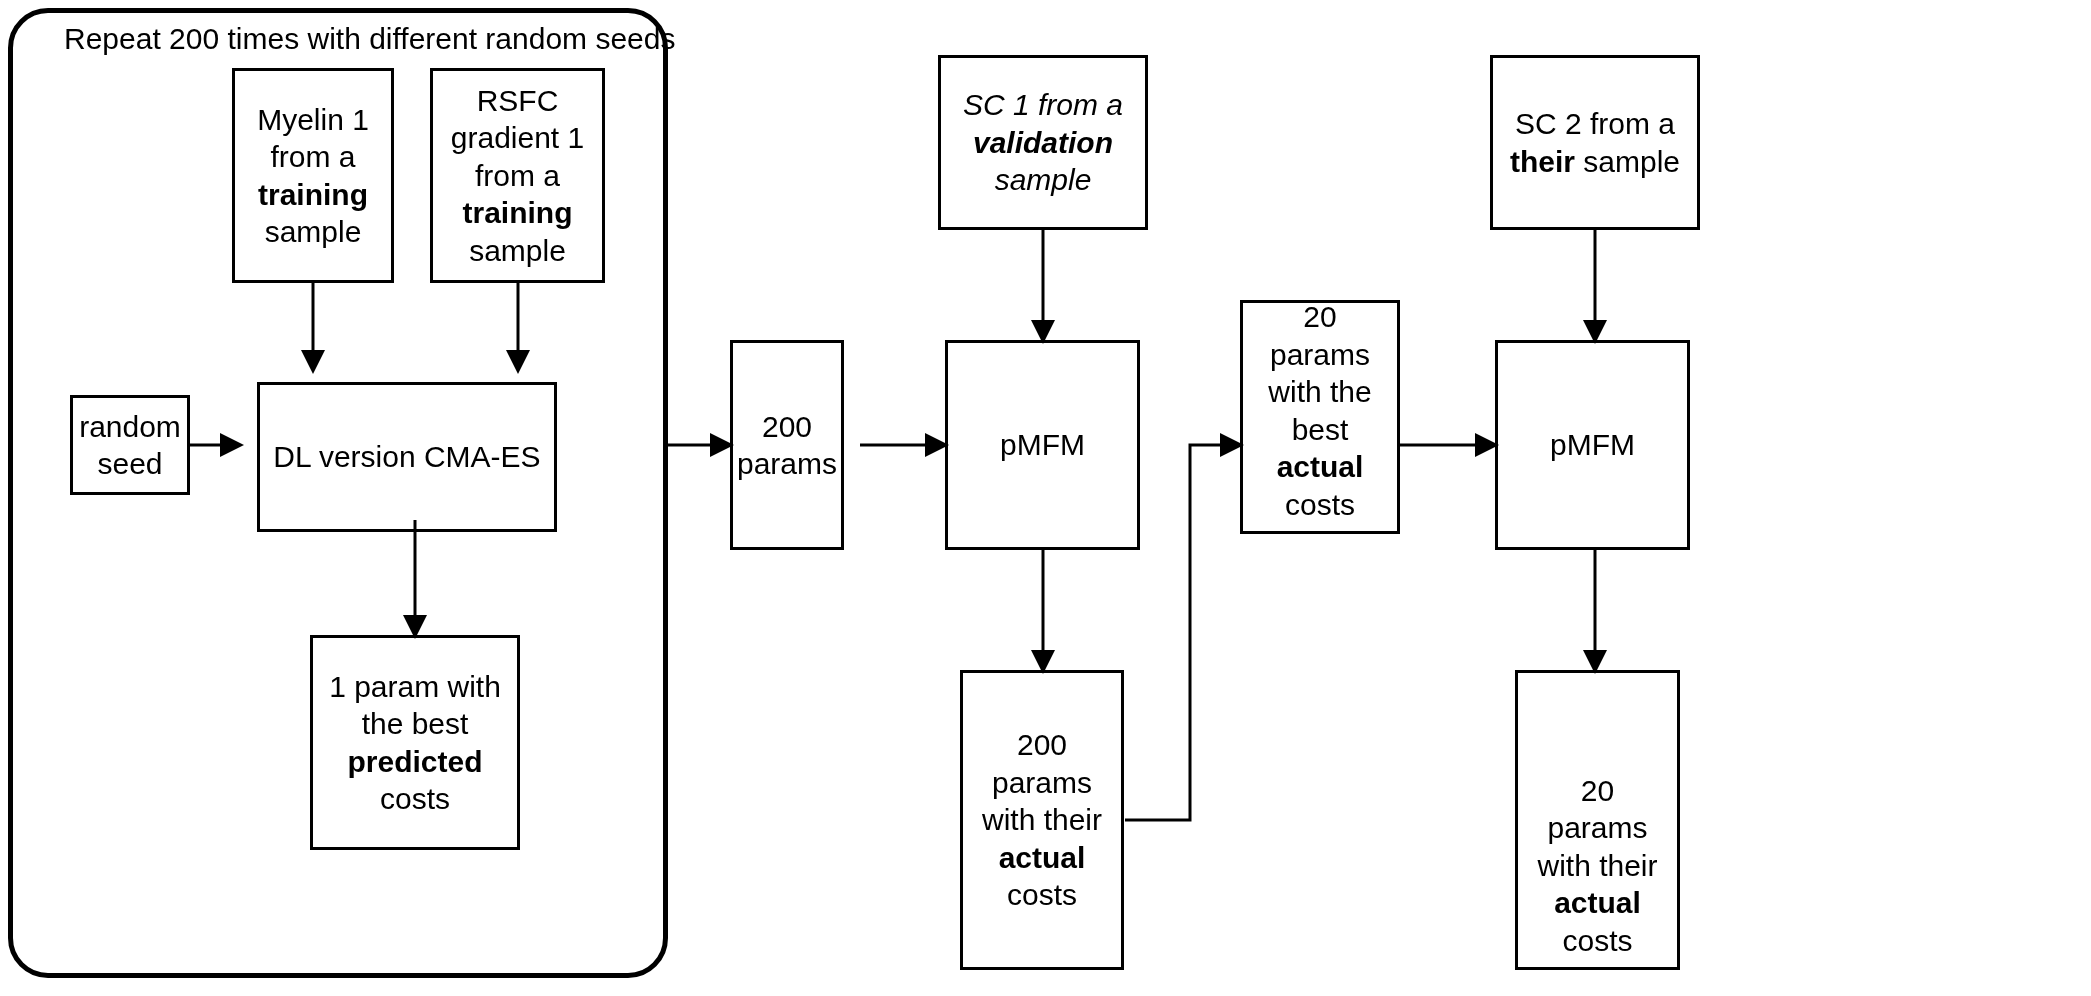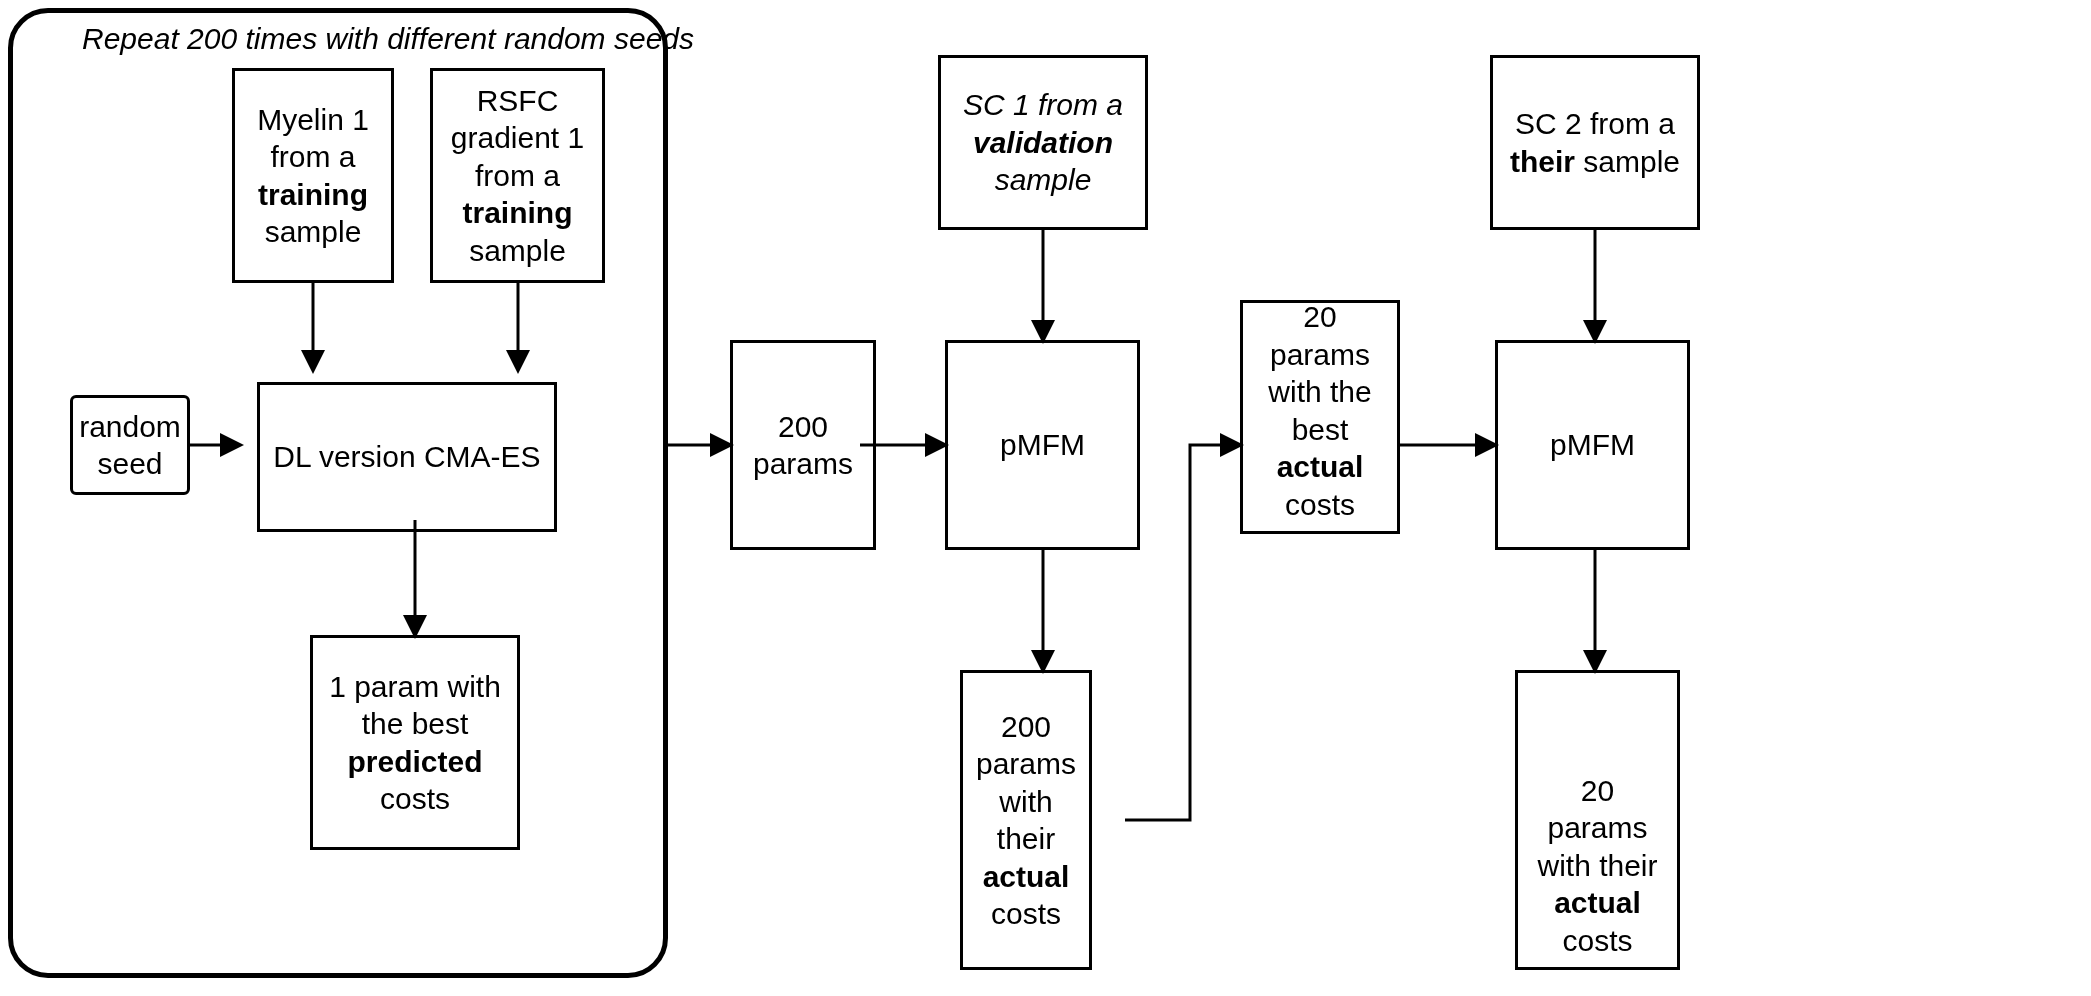--- a/index.html
+++ b/index.html
@@ -52,65 +52,65 @@
     fill: none;
   }
   .bold { font-weight: 700; }
 </style>
 </head>
 <body>
 
 <div class="canvas">
 
   <div class="roundgroup" style="left:8px; top:8px; width:660px; height:970px;"></div>
-  <div class="group-title" style="left:82px; top:22px;font-style:italic;">
+  <div class="group-title" style="left:64px; top:22px;">
     <span>Repeat 200 times with different random seeds</span>
   </div>
 
   <div class="box" style="left:232px; top:68px; width:162px; height:215px;">
     <span>
       <span>Myelin 1 from a </span><span class="bold">training</span><span> sample</span>
     </span>
   </div>
 
   <div class="box" style="left:430px; top:68px; width:175px; height:215px;">
     <span>
       <span>RSFC gradient 1 from a </span><span class="bold">training</span><span> sample</span>
     </span>
   </div>
 
-  <div class="box" style="left:70px; top:395px; width:120px; height:100px;border-radius:6px;">
+  <div class="box" style="left:70px; top:395px; width:120px; height:100px;">
     <span>random seed</span>
   </div>
 
   <div class="box" style="left:240px; top:382px; width:300px; height:150px;margin-left:17px;">
     <span>DL version CMA-ES</span>
   </div>
 
   <div class="box" style="left:310px; top:635px; width:210px; height:215px;">
     <span>
       <span>1 param with the best </span><span class="bold">predicted</span><span> costs</span>
     </span>
   </div>
 
-  <div class="box" style="left:730px; top:340px; width:146px; height:210px;">
+  <div class="box" style="left:730px; top:340px; width:114px; height:210px;">
     <span>200 params</span>
   </div>
 
   <div class="box" style="left:938px; top:55px; width:210px; height:175px;font-style:italic;">
     <span>
       <span>SC 1 from a </span><span class="bold">validation</span><span> sample</span>
     </span>
   </div>
 
   <div class="box" style="left:945px; top:340px; width:195px; height:210px;">
     <span>pMFM</span>
   </div>
 
-  <div class="box" style="left:960px; top:670px; width:132px; height:300px;">
+  <div class="box" style="left:960px; top:670px; width:164px; height:300px;">
     <span>
       <span>200 params with their </span><span class="bold">actual</span><span> costs</span>
     </span>
   </div>
 
   <div class="box" style="left:1240px; top:300px; width:160px; height:234px;align-items:flex-end;">
     <span>
       <span>20 params with the best </span><span class="bold">actual</span><span> costs</span>
     </span>
   </div>

